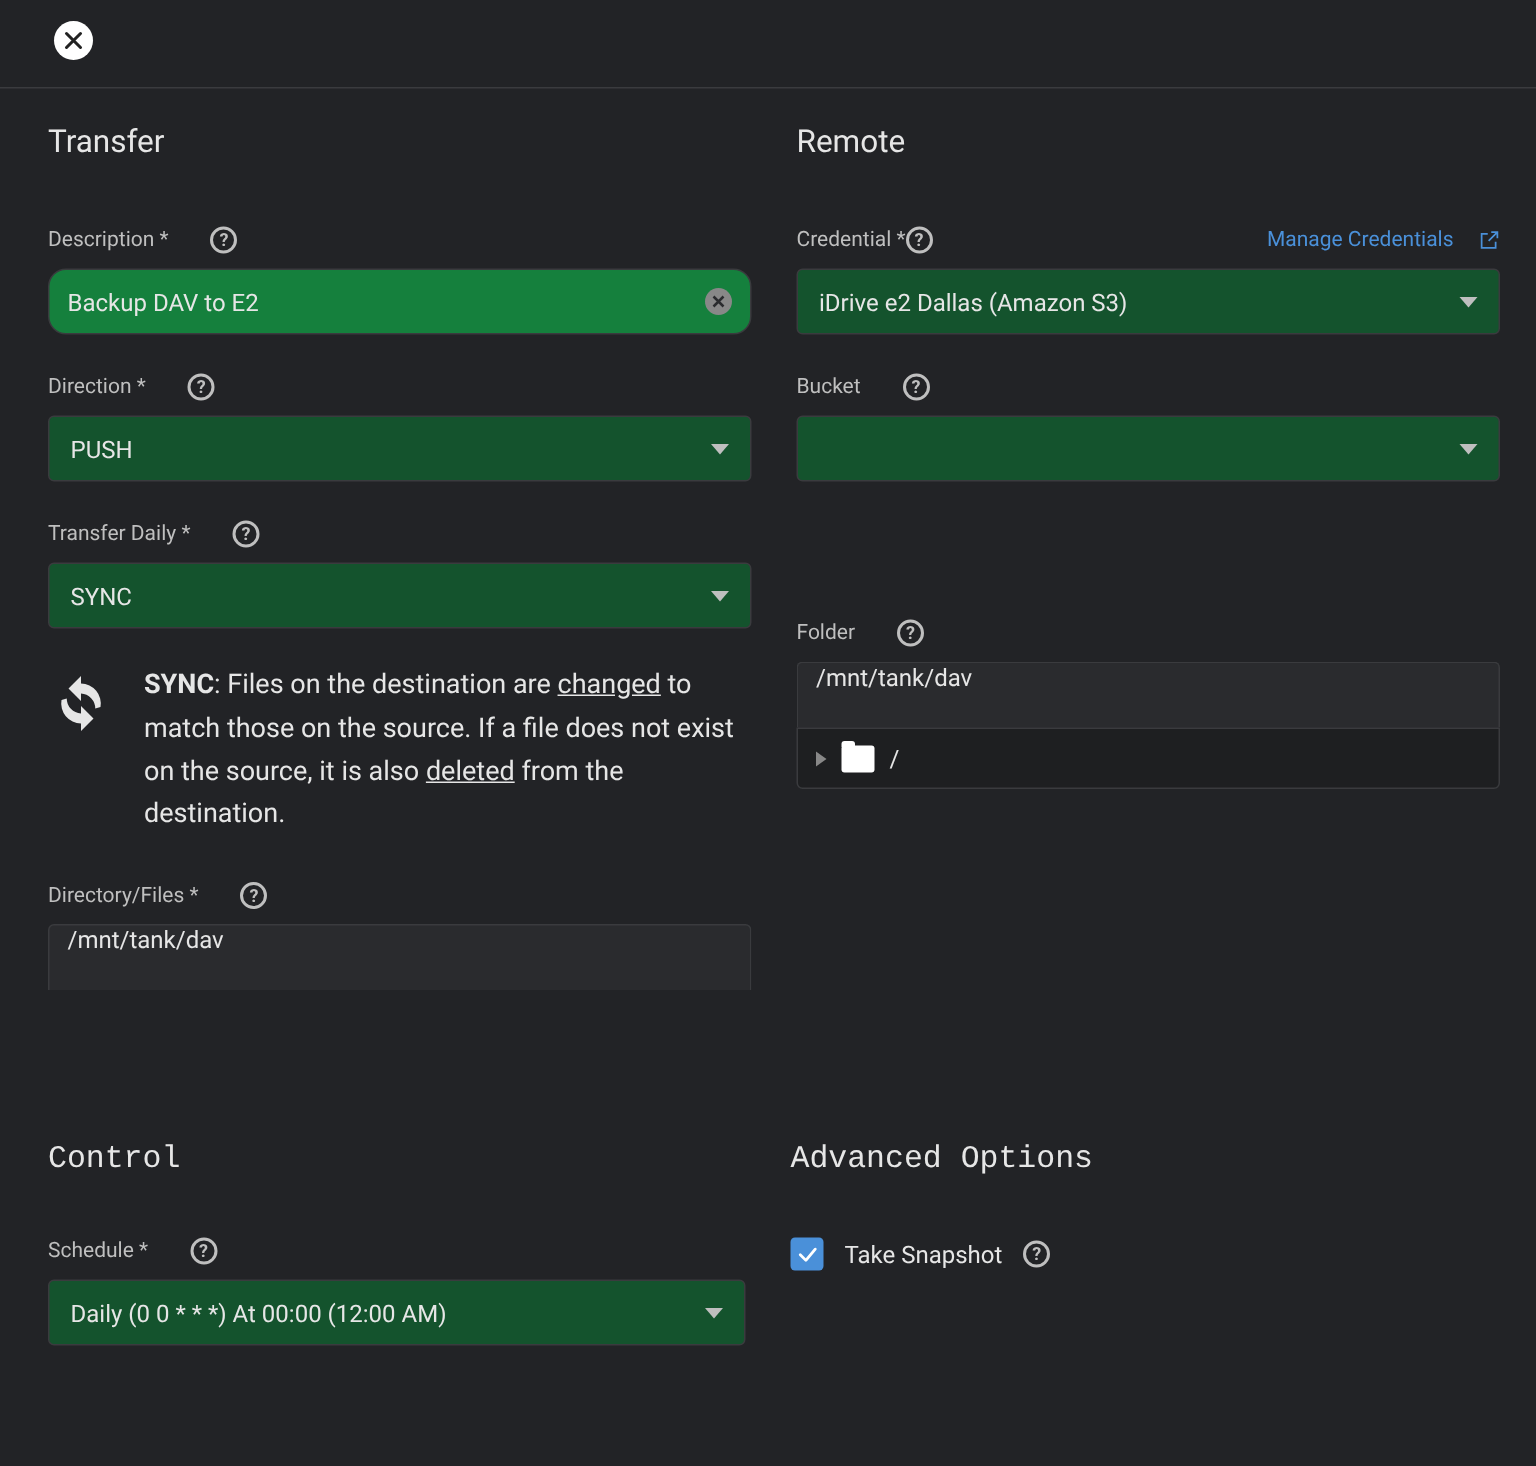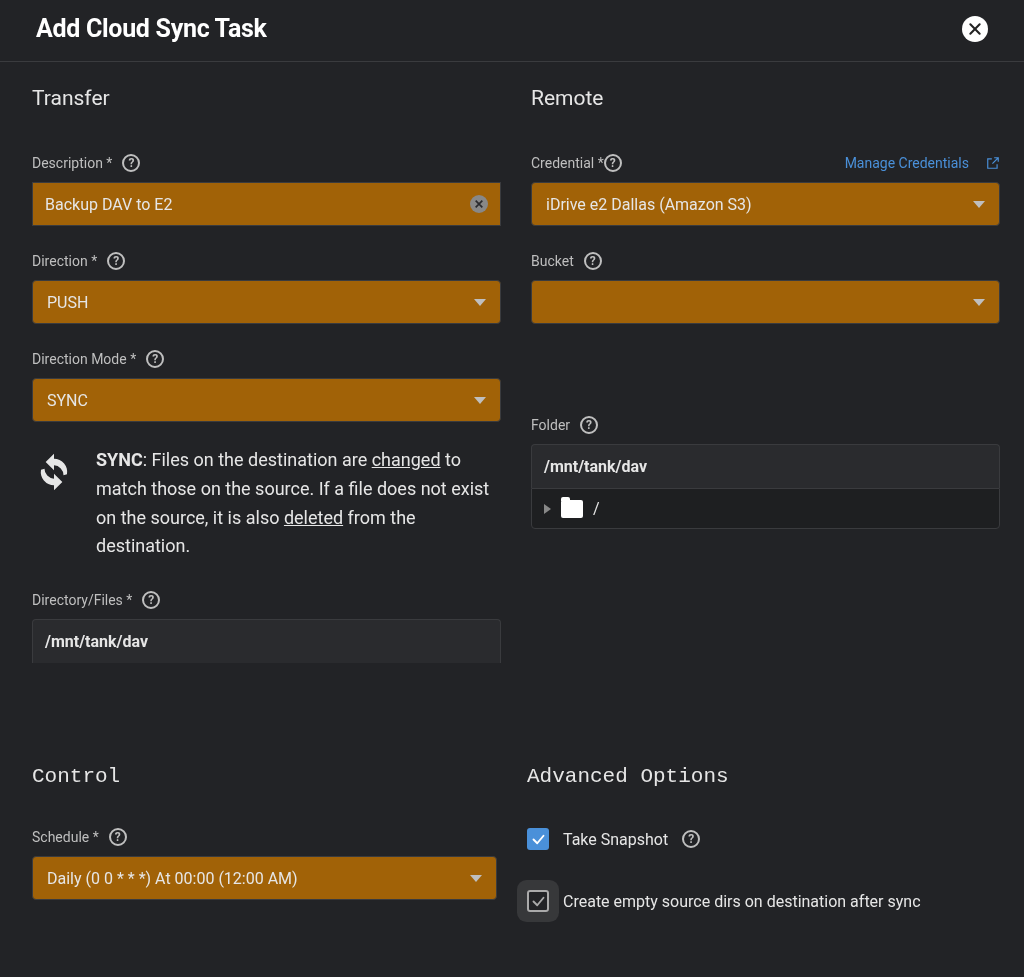--- a/index.html
+++ b/index.html
@@ -7,61 +7,60 @@
 .header { display: flex; align-items: center; justify-content: space-between; padding: 14px 36px 18px 36px; border-bottom: 1px solid #3a3b3e; }
 .header h1 { font-size: 25px; font-weight: 700; letter-spacing: -0.3px; color: #fff; }
 .close-btn { width: 26px; height: 26px; border-radius: 50%; background: #fff; display: flex; align-items: center; justify-content: center; cursor: pointer; }
 .close-btn svg { width: 14px; height: 14px; }
 .content { padding: 24px 24px 0 32px; display: flex; gap: 30px; }
 .col { flex: 1; }
 .section-title { font-size: 21px; font-weight: 400; color: #e6e6e6; margin-bottom: 44px; }
 .section-title.big2 { margin-bottom: 40px; font-family: Liberation Mono, monospace; }
 .field { margin-bottom: 26px; }
 .field.spaced { margin-bottom: 92px; }
-.label-row { display: flex; align-items: center; gap: 10px; margin-bottom: 10px; }
+.label-row { display: flex; align-items: center; gap: 28px; margin-bottom: 10px; }
 .label-row-right { display: flex; align-items: center; justify-content: space-between; }
 .label-row-left { display: flex; align-items: center; }
 .field-label { font-size: 14px; color: #bfbfbf; }
 .help-icon { width: 18px; height: 18px; border: 2px solid #bfbfbf; border-radius: 50%; display: inline-flex; align-items: center; justify-content: center; font-size: 12px; font-weight: 700; color: #bfbfbf; cursor: pointer; }
 .manage-link { color: #4a90d9; font-size: 14px; text-decoration: none; display: inline-flex; align-items: center; gap: 17px; cursor: pointer; }
 .manage-link svg { width: 14px; height: 14px; }
-.input-wrap { position: relative; background: #a16207; border: 1px solid #3a3b3e; border-radius: 0; height: 44px; display: flex; align-items: center; padding: 0 12px; }
+.input-wrap { position: relative; background: #15803d; border: 1px solid #3a3b3e; border-radius: 12px; height: 44px; display: flex; align-items: center; padding: 0 12px; }
 .input-text { flex: 1; background: none; border: none; color: #e6e6e6; font-size: 16px; }
 .clear-icon { width: 18px; height: 18px; border-radius: 50%; background: #888; display: flex; align-items: center; justify-content: center; cursor: pointer; }
 .clear-icon svg { width: 10px; height: 10px; }
-.select-wrap { background: #a16207; border: 1px solid #3a3b3e; border-radius: 4px; height: 44px; display: flex; align-items: center; justify-content: space-between; padding: 0 14px; cursor: pointer; }
+.select-wrap { background: #14532d; border: 1px solid #3a3b3e; border-radius: 4px; height: 44px; display: flex; align-items: center; justify-content: space-between; padding: 0 14px; cursor: pointer; }
 .select-text { font-size: 16px; color: #e6e6e6; }
 .caret-down { width: 0; height: 0; border-left: 6px solid transparent; border-right: 6px solid transparent; border-top: 7px solid #bfbfbf; }
 .sync-desc { display: flex; gap: 22px; margin-top: 24px; margin-bottom: 30px; align-items: flex-start; padding: 0 2px; }
 .sync-icon { width: 40px; height: 40px; flex-shrink: 0; margin-top: 6px; }
 .sync-text { font-size: 18px; line-height: 1.6; color: #e6e6e6; }
 .sync-text b { font-weight: 700; }
 .sync-text u { text-decoration: underline; }
 .tree-wrap { border: 1px solid #3a3b3e; border-radius: 0 0 4px 4px; background: #1e1f21; }
 .tree-row { display: flex; align-items: center; gap: 10px; padding: 10px 12px; }
 .tree-checkbox { width: 18px; height: 18px; border-radius: 3px; background: #fff; }
 .tree-expand { width: 0; height: 0; border-top: 5px solid transparent; border-bottom: 5px solid transparent; border-left: 7px solid #888; cursor: pointer; }
 .folder-icon { width: 22px; height: 18px; background: #fff; border-radius: 2px; position: relative; }
 .folder-icon::before { content: ""; position: absolute; top: -3px; left: 0; width: 9px; height: 4px; background: #fff; border-radius: 2px 2px 0 0; }
 .tree-label { font-size: 16px; color: #e6e6e6; }
-.input-top { background: #2a2b2e; border: 1px solid #3a3b3e; border-bottom: none; border-radius: 4px 4px 0 0; height: 44px; display: flex; align-items: center; padding: 0 12px; font-size: 16px; color: #e6e6e6; font-weight: bold; }
+.input-top { background: #2a2b2e; border: 1px solid #3a3b3e; border-bottom: none; border-radius: 4px 4px 0 0; height: 44px; display: flex; align-items: flex-start; padding: 0 12px; font-size: 16px; color: #e6e6e6; }
 .section-block { margin-top: 76px; padding: 0 32px; display: flex; gap: 30px; }
 .cb-row { display: flex; align-items: center; gap: 14px; margin-bottom: 18px; margin-top: 40px; }
 .cb { width: 22px; height: 22px; border-radius: 3px; display: flex; align-items: center; justify-content: center; flex-shrink: 0; cursor: pointer; }
 .cb.checked { background: #4a90d9; }
 .cb.unchecked { border: 2px solid #888; }
 .cb.ring { box-shadow: 0 0 0 10px rgba(120,120,120,0.25); border: 2px solid #aaa; }
 .cb svg { width: 15px; height: 15px; }
 .cb-label { font-size: 16px; color: #e6e6e6; }
 </style>
 </head>
 <body>
 
 <div class="header">
-  <h1>Add Cloud Sync Task</h1>
   <div class="close-btn">
     <svg viewBox="0 0 24 24">
         <path d="M4 4 L20 20 M20 4 L4 20" stroke="#222" stroke-width="3.5" stroke-linecap="round"></path>
       </svg>
   </div>
 </div>
 
 <div class="content">
 
   <div class="col">
@@ -88,21 +87,21 @@
         <span class="help-icon">?</span>
       </div>
       <div class="select-wrap">
         <span class="select-text">PUSH</span>
         <span class="caret-down"></span>
       </div>
     </div>
 
     <div class="field" style="margin-bottom:0">
       <div class="label-row">
-        <span class="field-label">Direction Mode *</span>
+        <span class="field-label">Transfer Daily *</span>
         <span class="help-icon">?</span>
       </div>
       <div class="select-wrap">
         <span class="select-text">SYNC</span>
         <span class="caret-down"></span>
       </div>
     </div>
 
     <div class="sync-desc">
       <svg class="sync-icon" viewBox="0 0 24 24">
@@ -194,22 +193,14 @@
     <div class="section-title big2">Advanced Options</div>
     <div class="cb-row">
       <div class="cb checked">
         <svg viewBox="0 0 24 24">
             <path d="M4 12 L10 18 L20 6" stroke="#fff" stroke-width="3" fill="none" stroke-linecap="round" stroke-linejoin="round"></path>
           </svg>
       </div>
       <span class="cb-label">Take Snapshot</span>
       <span class="help-icon">?</span>
     </div>
-    <div class="cb-row">
-      <div class="cb unchecked ring">
-        <svg viewBox="0 0 24 24">
-            <path d="M4 12 L10 18 L20 6" stroke="#aaa" stroke-width="3" fill="none" stroke-linecap="round" stroke-linejoin="round"></path>
-          </svg>
-      </div>
-      <span class="cb-label">Create empty source dirs on destination after sync</span>
-    </div>
   </div>
 </div>
 
 </body></html>

